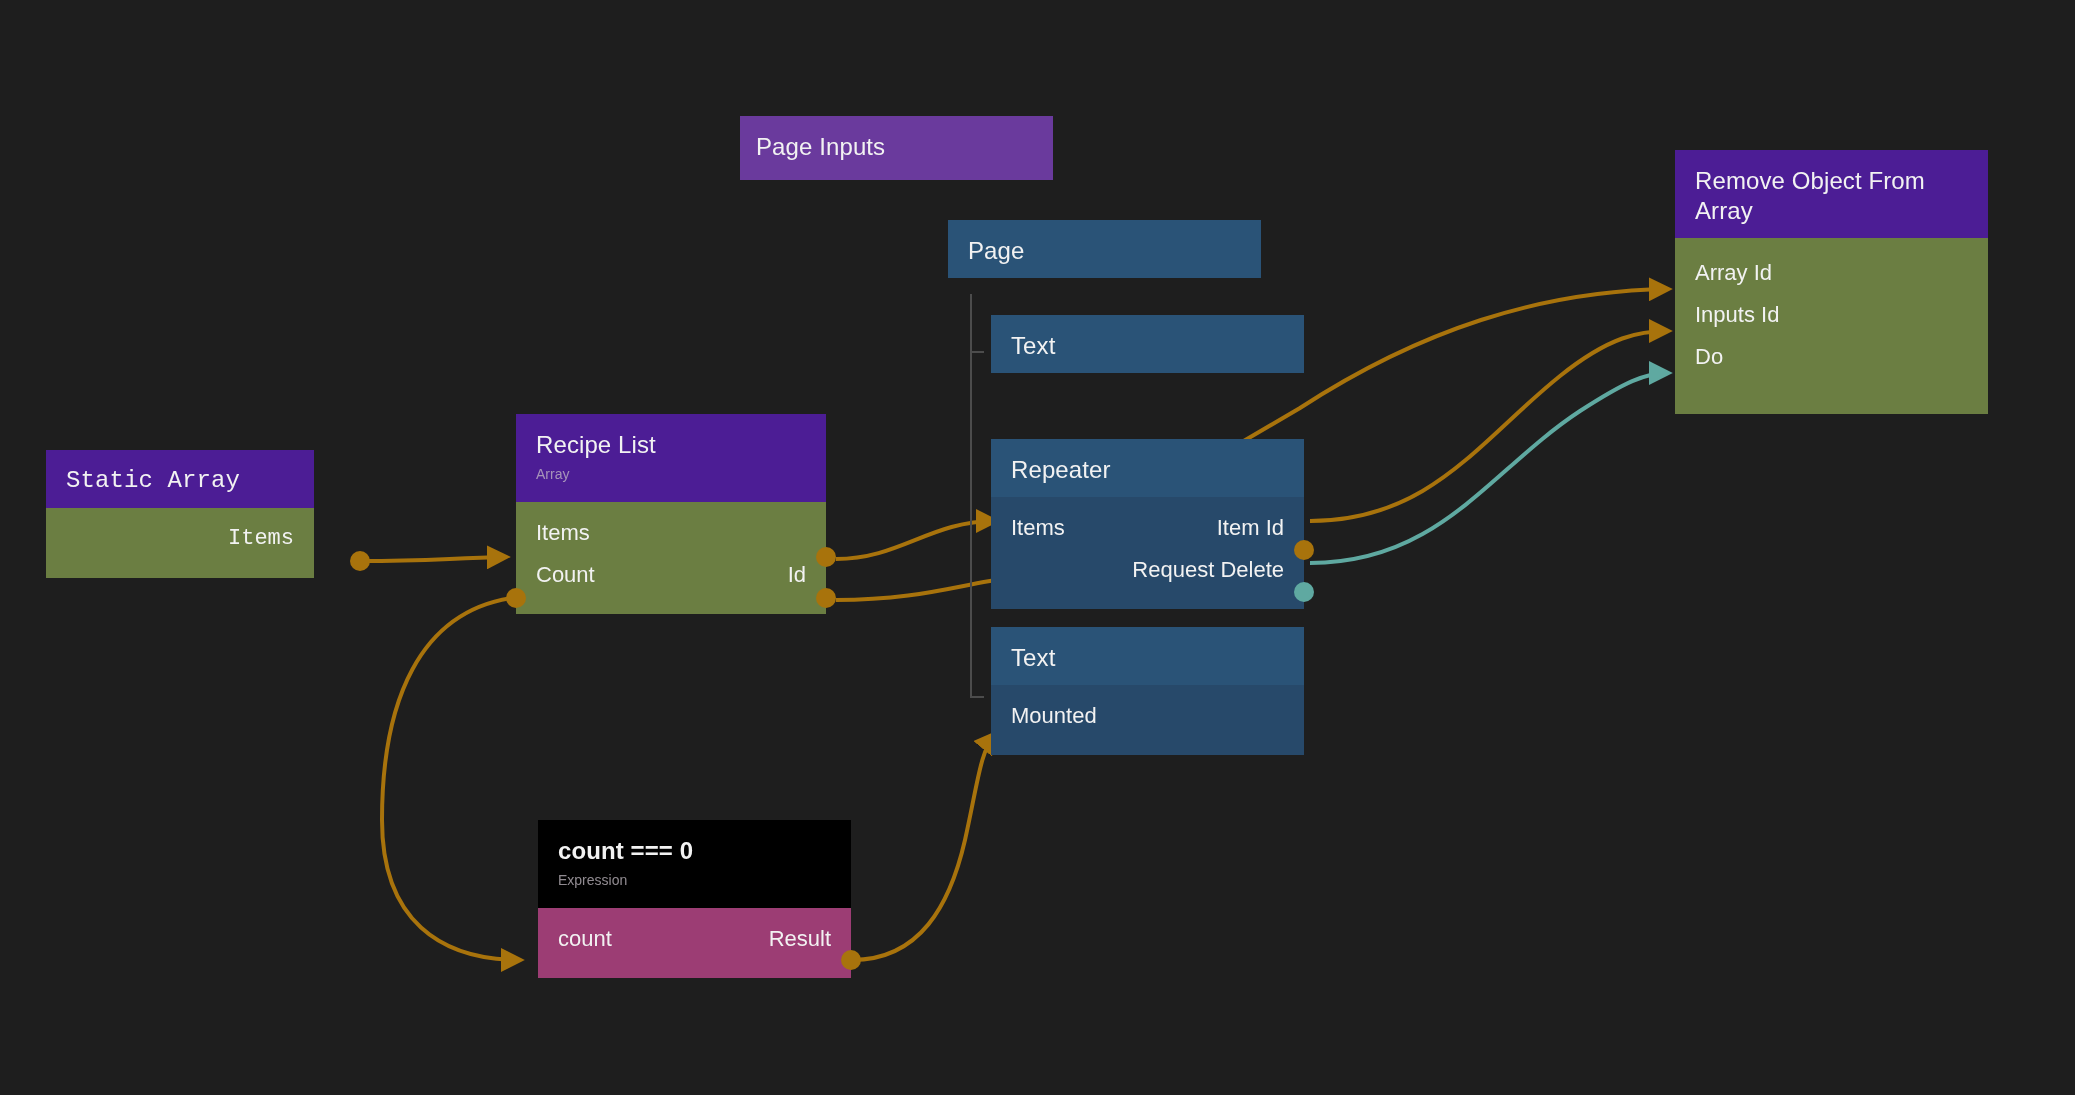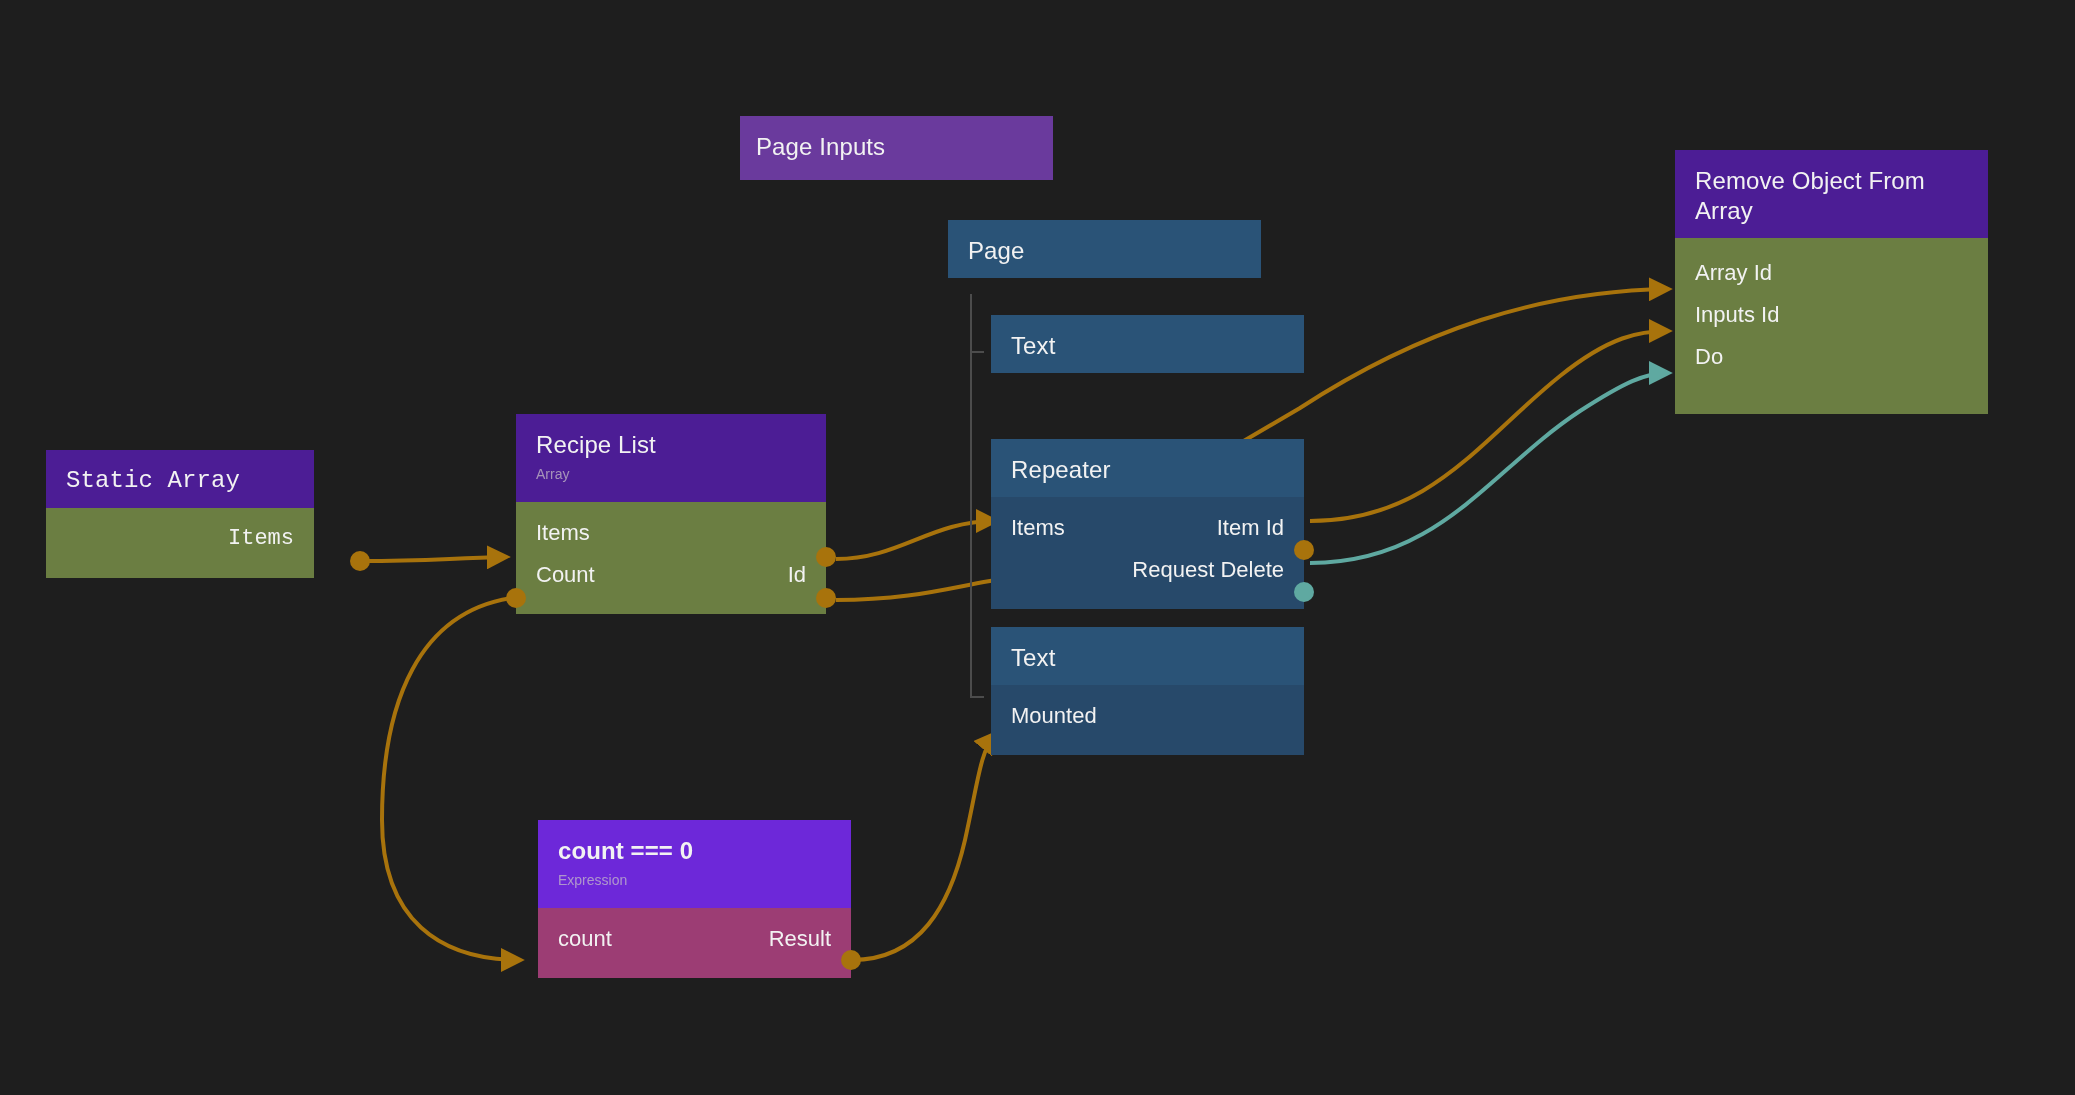--- a/index.html
+++ b/index.html
@@ -76,21 +76,21 @@
     line-height: 26px;
     white-space: nowrap;
   }
 
   
   .green  .node-header { background: #4c1d95; }
   .green  .node-body   { background: #6b7e42; }
   .blue   .node-header { background: #2a5377; }
   .blue   .node-body   { background: #27496a; }
   .purple .node-header { background: #6a3a9d; padding-left: 16px; }
-  .pink   .node-header { background: #6d28d9; }
+  .pink   .node-header { background: #000000; }
   .pink   .node-body   { background: #9c3d74; }
 
   
   .dot {
     position: absolute;
     width: 20px;
     height: 20px;
     border-radius: 50%;
     z-index: 3;
   }

